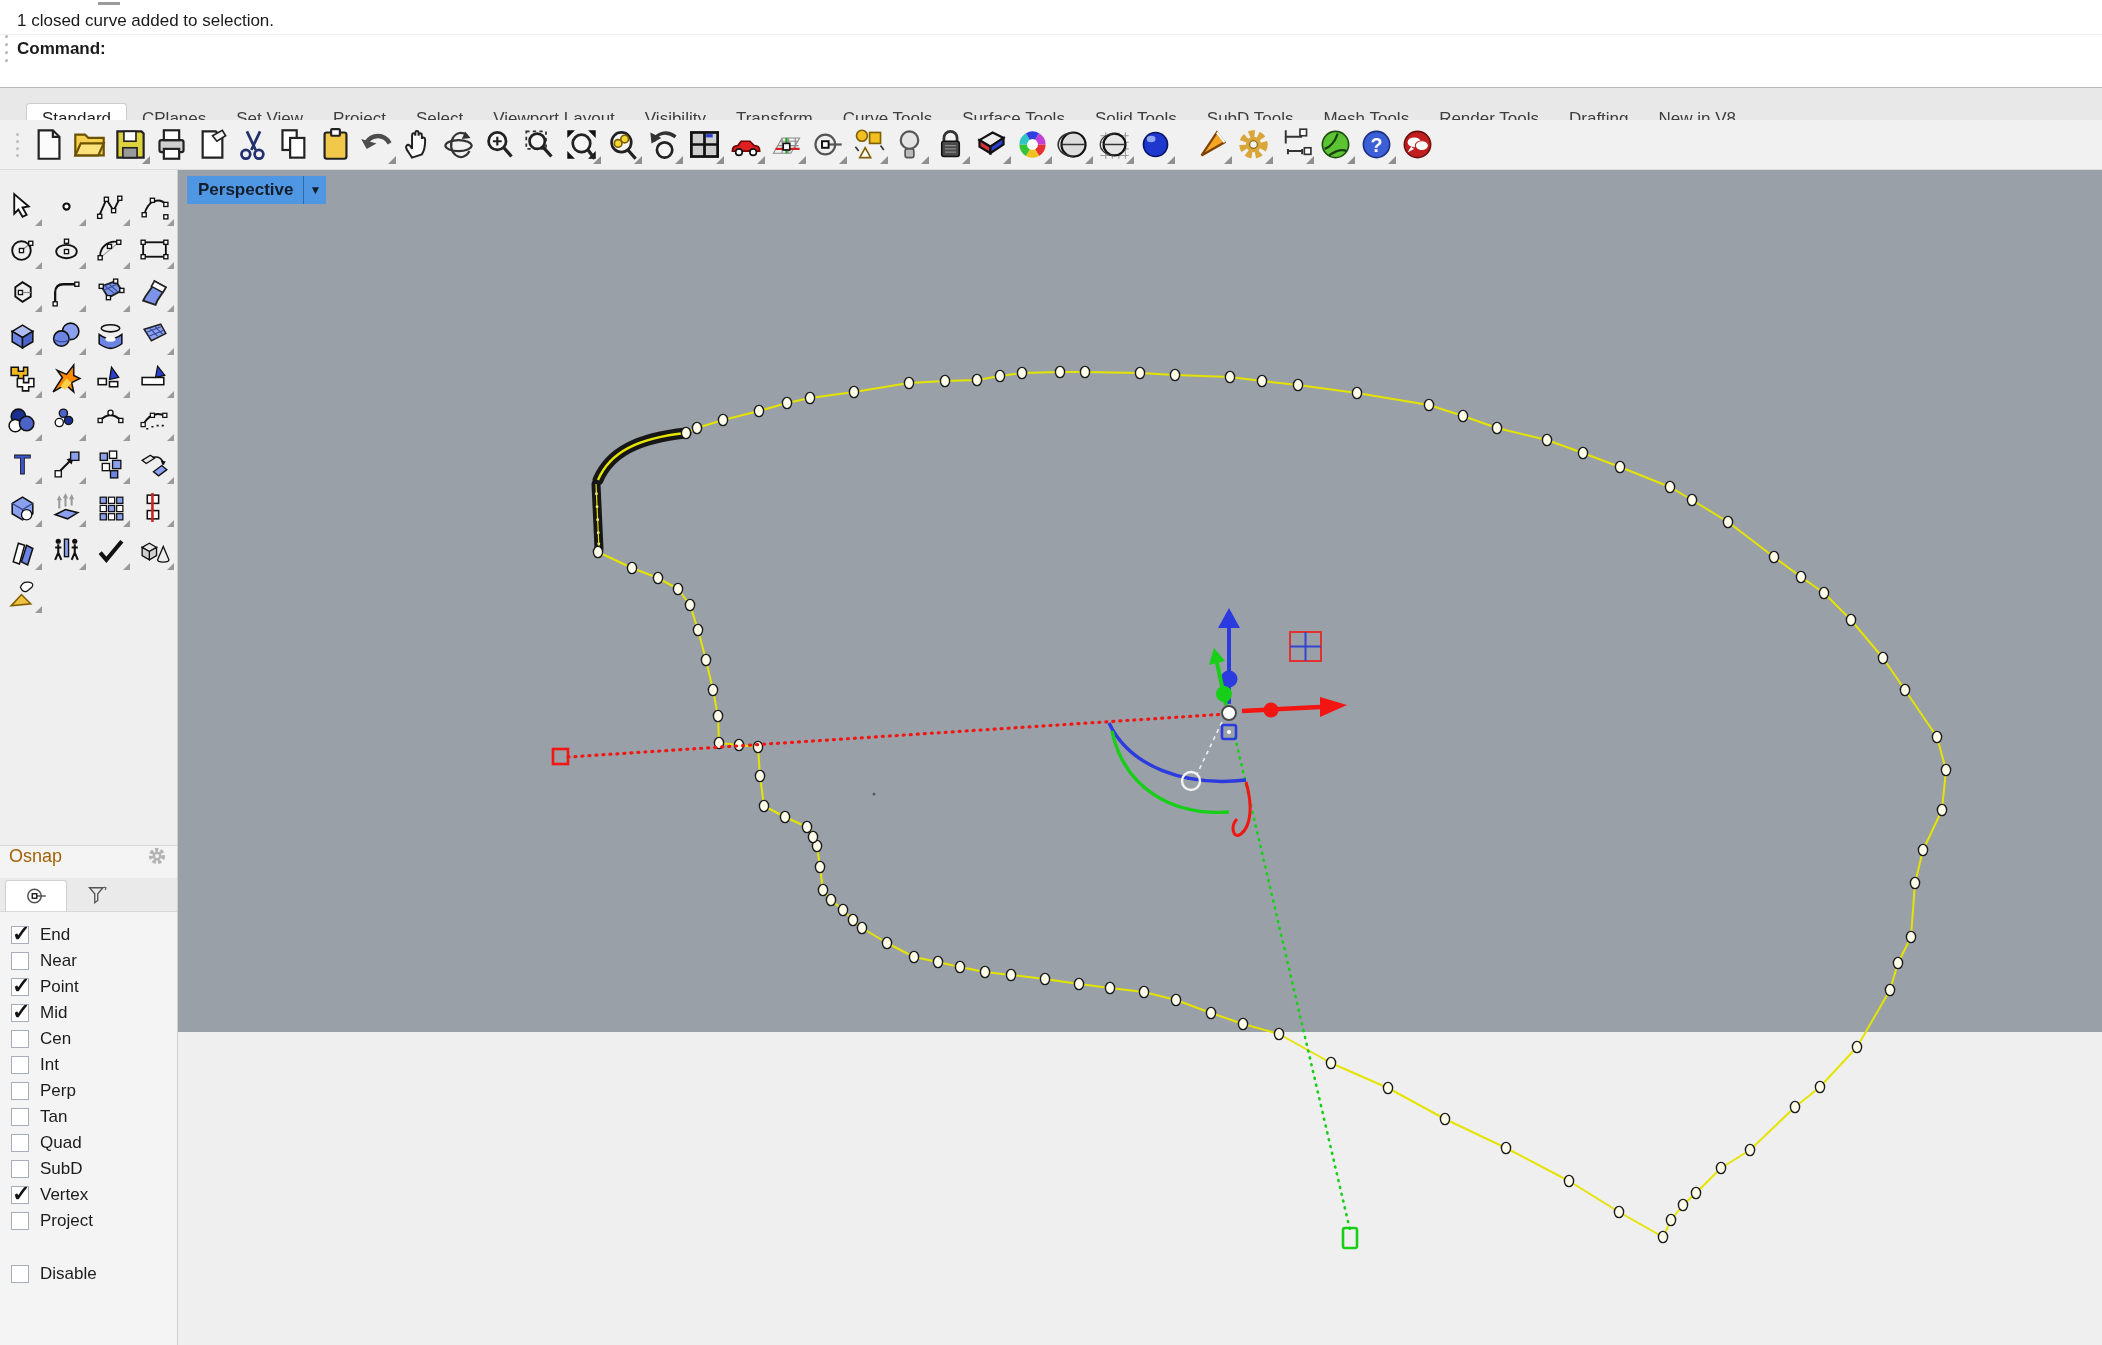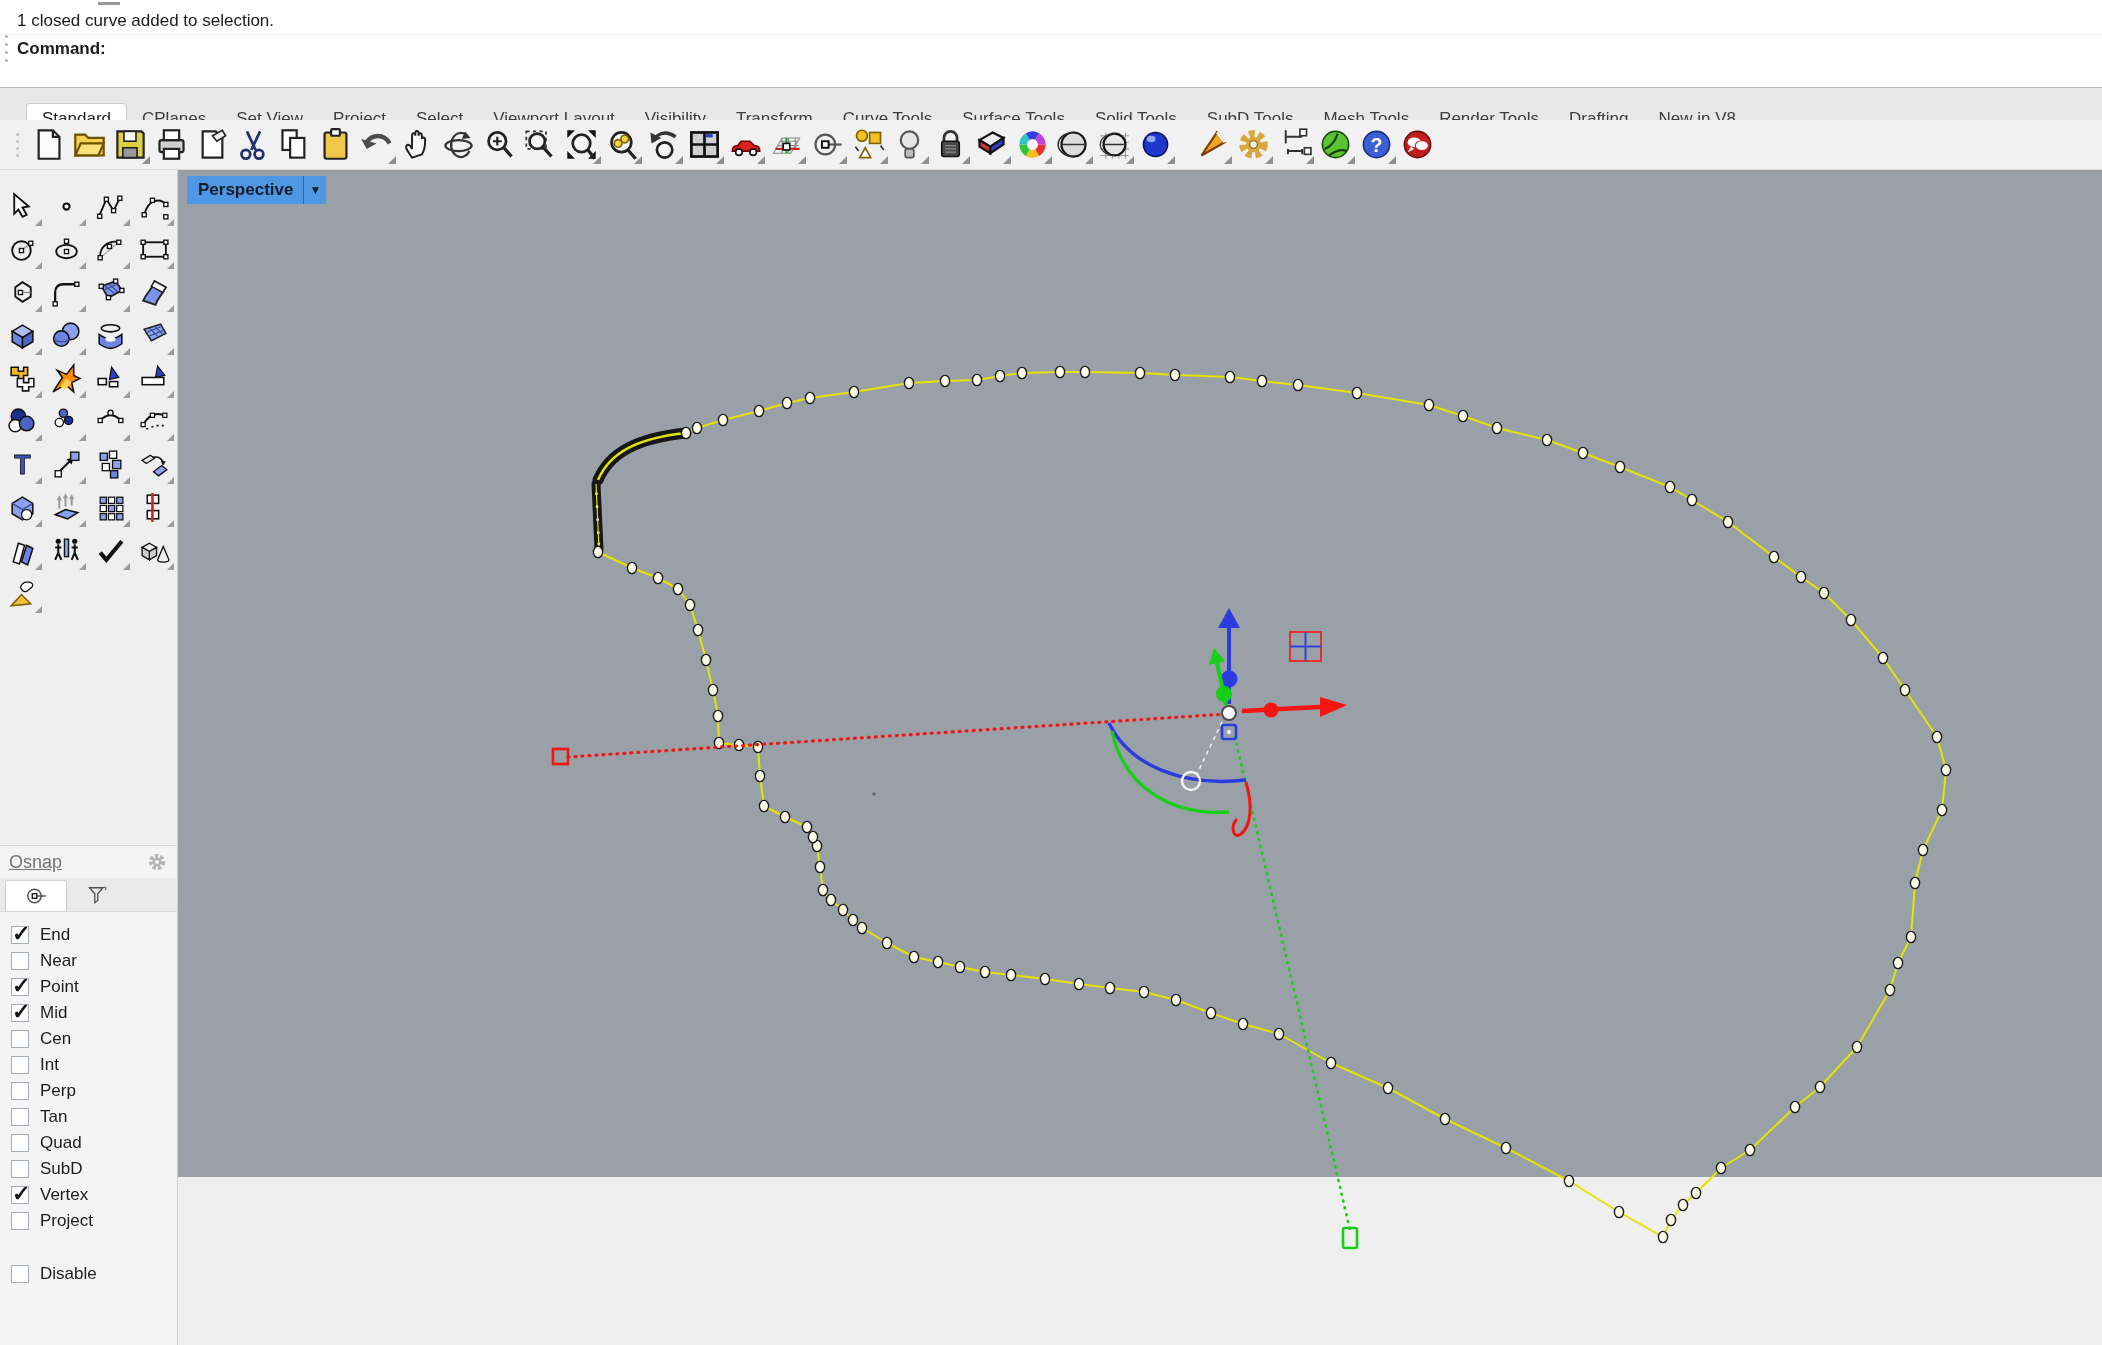--- a/index.html
+++ b/index.html
@@ -25,31 +25,31 @@
   .tbtn .dd{position:absolute;right:1px;bottom:2px;width:0;height:0;border-left:8px solid transparent;border-bottom:8px solid #8f8f8f;}
   .tspacer{width:16px;flex:0 0 auto;}
   
   .sidebar{position:absolute;left:0;top:170px;width:178px;height:1175px;background:#f0eff0;border-right:1px solid #cfcfcf;box-sizing:border-box;}
   .toolgrid{display:grid;grid-template-columns:repeat(4,44px);row-gap:2px;padding:16px 0 0 1px;}
   .sbtn{width:43px;height:41px;position:relative;display:flex;align-items:center;justify-content:center;}
   .sbtn svg{width:33px;height:33px;}
   .sbtn .dd{position:absolute;right:2px;bottom:1px;width:0;height:0;border-left:7px solid transparent;border-bottom:7px solid #9a9a9a;}
   
   .osnap{position:absolute;left:0;top:675px;width:177px;bottom:0;background:#f5f4f5;border-top:1px solid #d8d8d8;}
-  .osnap-header{display:flex;align-items:center;justify-content:space-between;height:32px;padding:0 10px 0 9px;font-size:18px;color:#737373;text-decoration:underline;}
+  .osnap-header{display:flex;align-items:flex-start;justify-content:space-between;height:32px;padding:0 10px 0 9px;font-size:18px;color:#a16207;}
   .osnap-tabs{display:flex;align-items:flex-end;height:33px;background:#ebeaeb;border-bottom:1px solid #d8d8d8;padding-left:5px;}
   .ostab{width:60px;height:30px;display:flex;align-items:center;justify-content:center;}
   .ostab.active{background:#ffffff;border:1px solid #d0d0d0;border-bottom:none;border-radius:3px 3px 0 0;}
   .oslist{padding:10px 0 0 11px;}
   .osrow{display:flex;align-items:center;height:26px;font-size:17px;color:#1c1c1c;}
   .cb{width:18px;height:18px;background:#ffffff;border:1px solid #a7adbb;box-sizing:border-box;margin-right:11px;position:relative;flex:0 0 auto;}
   .cb.checked::after{content:"\2713";position:absolute;left:0px;top:-6px;font-size:22px;font-weight:bold;color:#141414;}
   .osrow.disable{margin-top:27px;}
   
-  .viewport{position:absolute;left:178px;top:170px;width:1924px;height:1007px;background:#9aa0a8;}
+  .viewport{position:absolute;left:178px;top:170px;width:1924px;height:862px;background:#9aa0a8;}
   .viewport svg.scene{position:absolute;left:0;top:0;}
   .vptab{position:absolute;left:9px;top:6px;height:28px;background:#4f97e3;display:flex;align-items:center;z-index:2;}
   .vptab .lbl{font-weight:bold;font-size:17px;color:#141e2b;padding:0 10px 0 11px;}
   .vptab .sep{width:1px;height:28px;background:#2f6aa8;}
   .vptab .arrow{width:22px;text-align:center;font-size:12px;color:#141e2b;}
 </style>
 </head>
 <body>
 
 <div class="topstrip">

